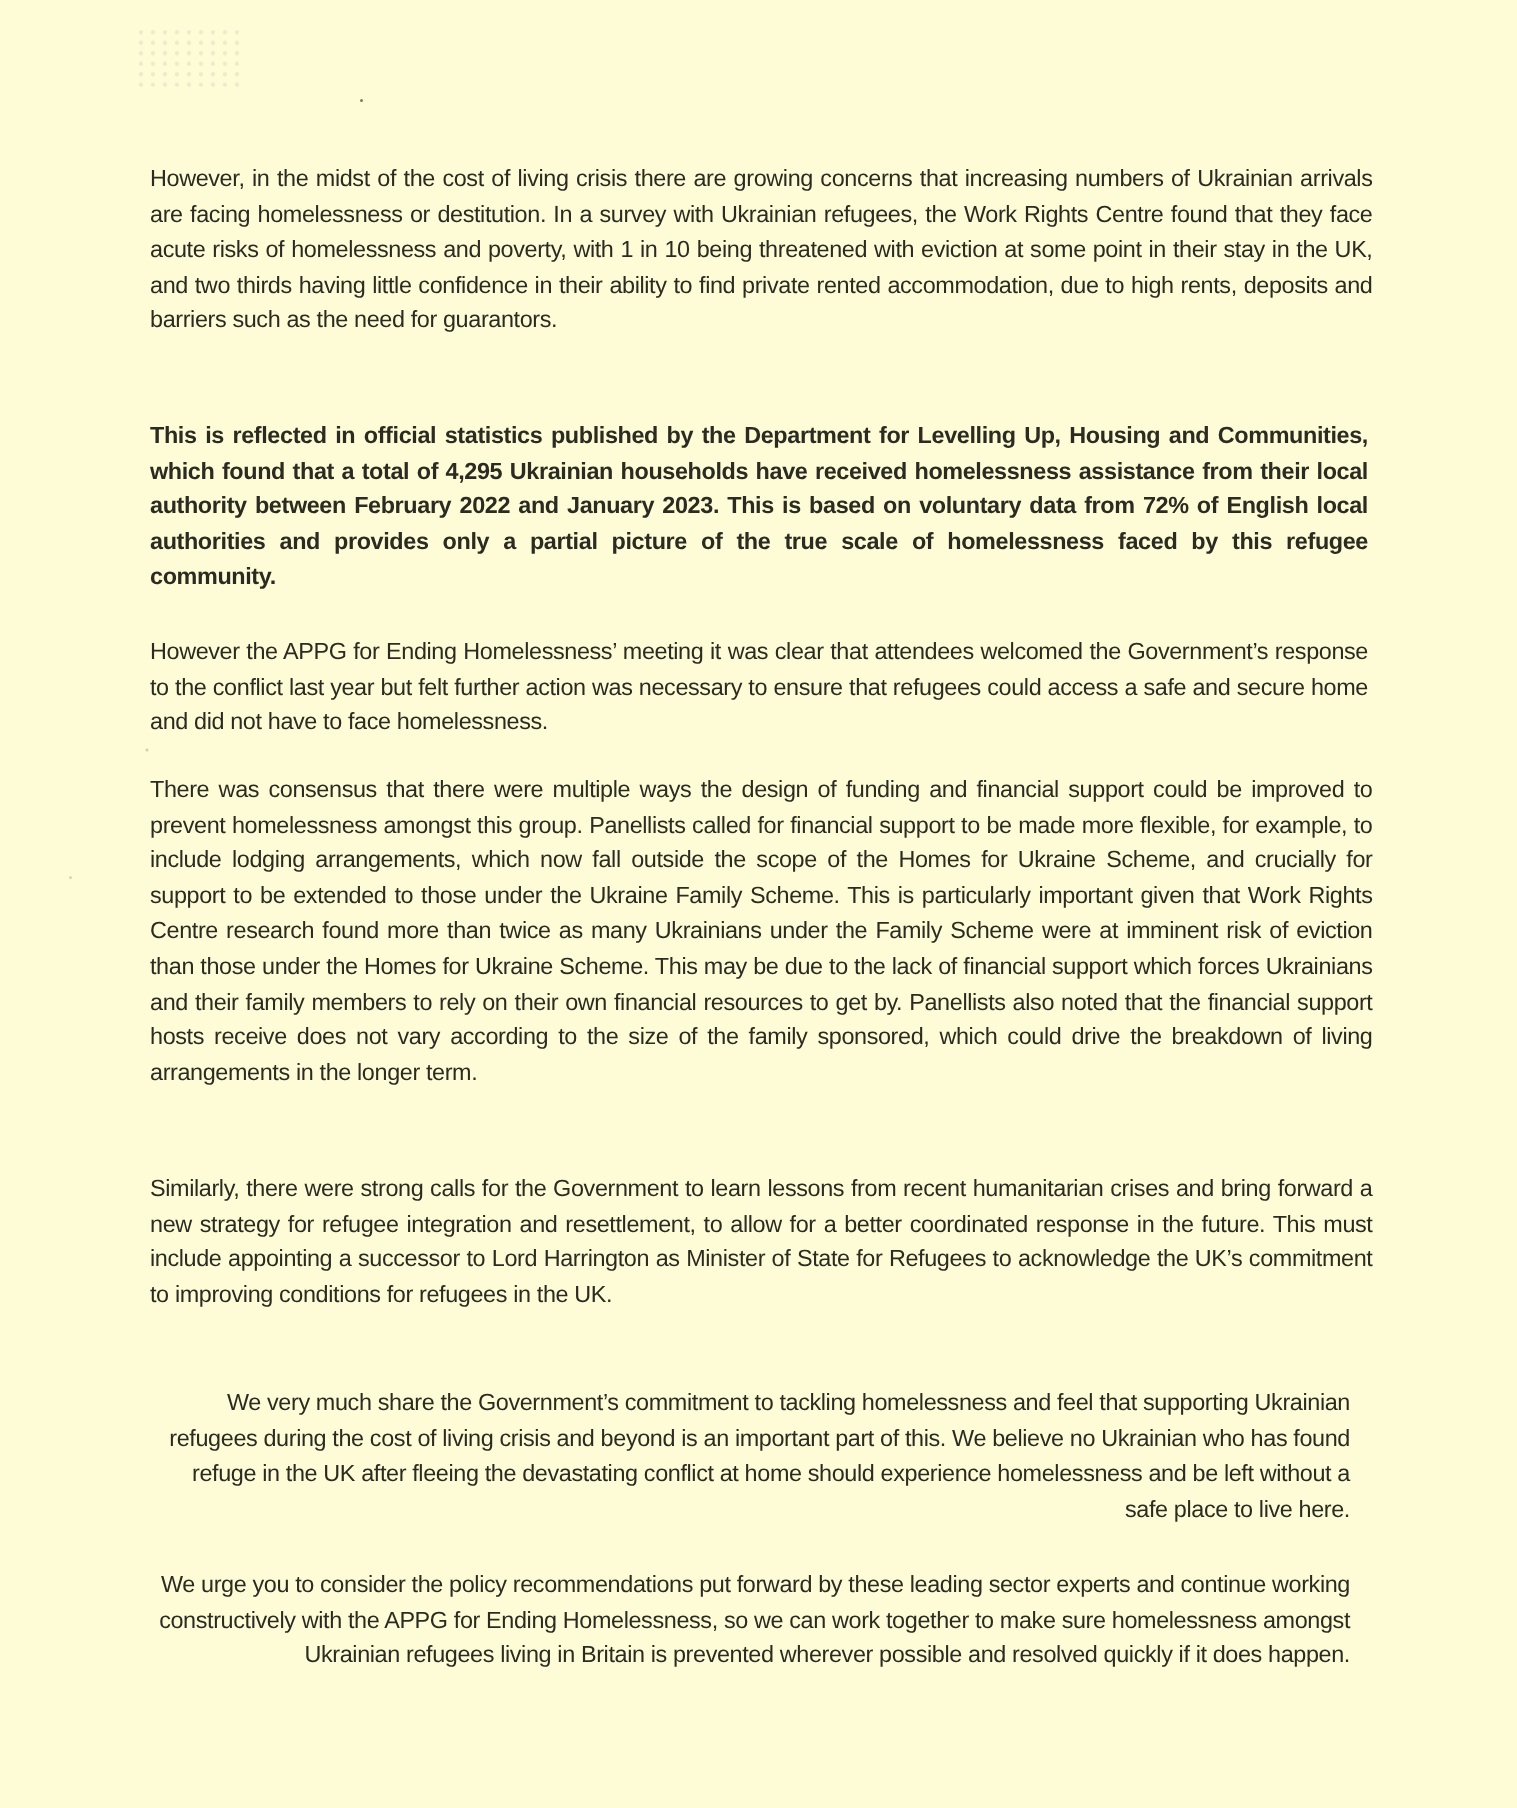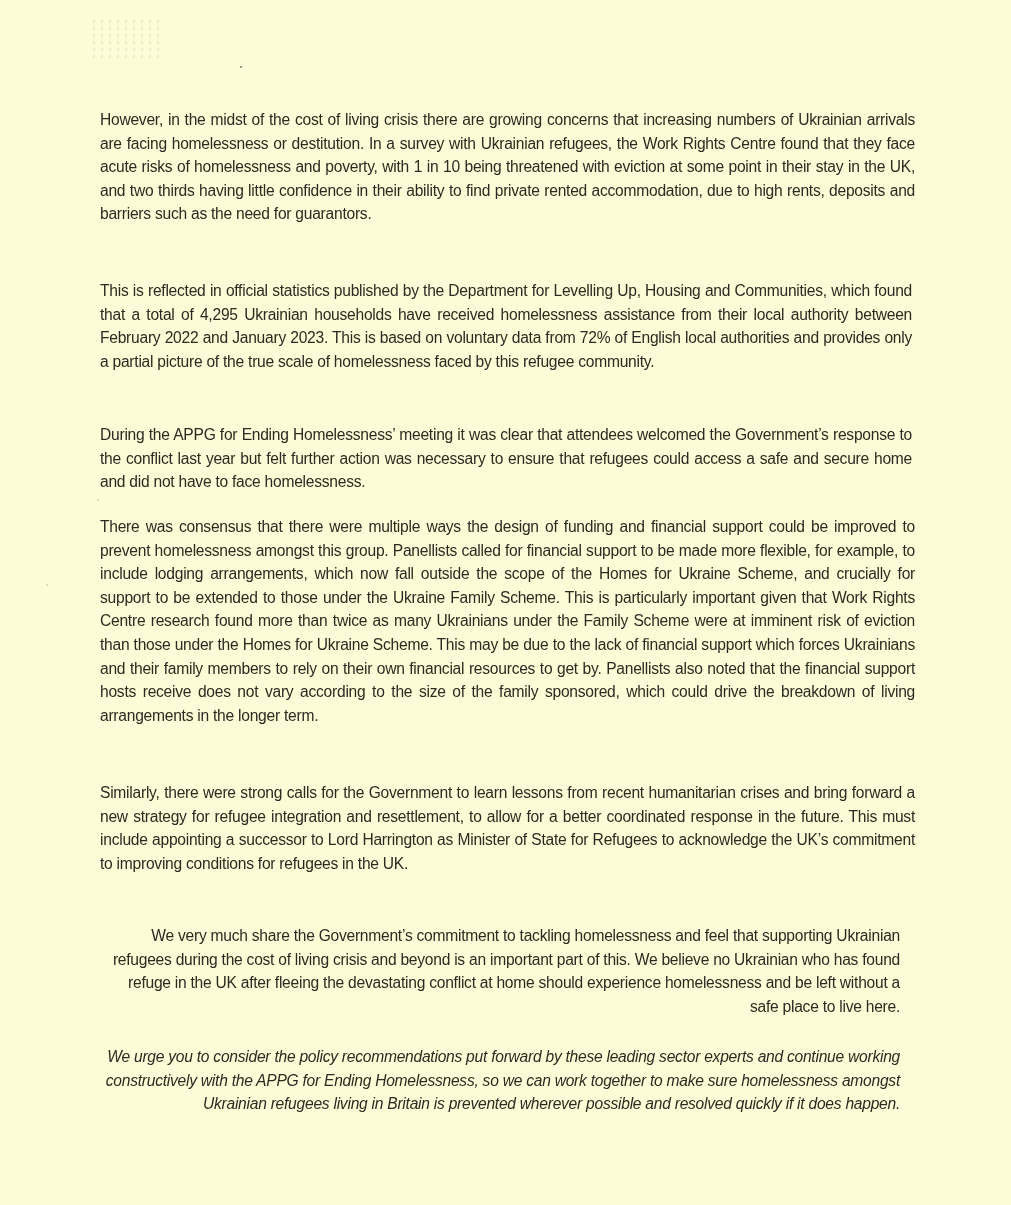--- a/index.html
+++ b/index.html
@@ -53,38 +53,38 @@
       letter-spacing: -0.25px;
       word-spacing: 0px;
     }
     .para.justify {
       text-align: justify;
     }
     .para.left {
       text-align: right;
     }
     .p1 { position: absolute; top: 0px; }
-    .p2 { position: absolute; top: 171px; }
+    .p2 { position: absolute; top: 171px; font-weight: bold; }
     .p3 { position: absolute; top: 315px; }
     .p4 { position: absolute; top: 407px; }
     .p5 { position: absolute; top: 673px; }
     .p6 { position: absolute; top: 816px; }
     .p7 { position: absolute; top: 937px; }
   </style>
 </head>
 <body>
 
 <div class="page">
   <div class="letterhead-mark"></div>
   <div class="speck" style="left:240px; top:48px;"></div>
   <div class="speck" style="left:97px; top:481px; opacity:0.35;"></div>
   <div class="speck" style="left:46px; top:566px; opacity:0.3;"></div>
 
   <div class="body-text">
     <p class="para justify p1" style="width:815px;">However, in the midst of the cost of living crisis there are growing concerns that increasing numbers of Ukrainian arrivals are facing homelessness or destitution. In a survey with Ukrainian refugees, the Work Rights Centre found that they face acute risks of homelessness and poverty, with 1 in 10 being threatened with eviction at some point in their stay in the UK, and two thirds having little confidence in their ability to find private rented accommodation, due to high rents, deposits and barriers such as the need for guarantors.</p>
     <p class="para justify p2" style="width:812px;">This is reflected in official statistics published by the Department for Levelling Up, Housing and Communities, which found that a total of 4,295 Ukrainian households have received homelessness assistance from their local authority between February 2022 and January 2023. This is based on voluntary data from 72% of English local authorities and provides only a partial picture of the true scale of homelessness faced by this refugee community.</p>
-    <p class="para justify p3" style="width:812px;">During the APPG for Ending Homelessness’ meeting it was clear that attendees welcomed the Government’s response to the conflict last year but felt further action was necessary to ensure that refugees could access a safe and secure home and did not have to face homelessness.</p>
+    <p class="para justify p3" style="width:812px;">However the APPG for Ending Homelessness’ meeting it was clear that attendees welcomed the Government’s response to the conflict last year but felt further action was necessary to ensure that refugees could access a safe and secure home and did not have to face homelessness.</p>
     <p class="para justify p4" style="width:815px;">There was consensus that there were multiple ways the design of funding and financial support could be improved to prevent homelessness amongst this group. Panellists called for financial support to be made more flexible, for example, to include lodging arrangements, which now fall outside the scope of the Homes for Ukraine Scheme, and crucially for support to be extended to those under the Ukraine Family Scheme. This is particularly important given that Work Rights Centre research found more than twice as many Ukrainians under the Family Scheme were at imminent risk of eviction than those under the Homes for Ukraine Scheme. This may be due to the lack of financial support which forces Ukrainians and their family members to rely on their own financial resources to get by. Panellists also noted that the financial support hosts receive does not vary according to the size of the family sponsored, which could drive the breakdown of living arrangements in the longer term.</p>
     <p class="para justify p5" style="width:815px;">Similarly, there were strong calls for the Government to learn lessons from recent humanitarian crises and bring forward a new strategy for refugee integration and resettlement, to allow for a better coordinated response in the future. This must include appointing a successor to Lord Harrington as Minister of State for Refugees to acknowledge the UK’s commitment to improving conditions for refugees in the UK.</p>
     <p class="para left p6" style="width:800px;">We very much share the Government’s commitment to tackling homelessness and feel that supporting Ukrainian refugees during the cost of living crisis and beyond is an important part of this. We believe no Ukrainian who has found refuge in the UK after fleeing the devastating conflict at home should experience homelessness and be left without a safe place to live here.</p>
-    <p class="para left p7" style="width:800px;font-style:italic;">We urge you to consider the policy recommendations put forward by these leading sector experts and continue working constructively with the APPG for Ending Homelessness, so we can work together to make sure homelessness amongst Ukrainian refugees living in Britain is prevented wherever possible and resolved quickly if it does happen.</p>
+    <p class="para left p7" style="width:800px;">We urge you to consider the policy recommendations put forward by these leading sector experts and continue working constructively with the APPG for Ending Homelessness, so we can work together to make sure homelessness amongst Ukrainian refugees living in Britain is prevented wherever possible and resolved quickly if it does happen.</p>
   </div>
 </div>
 
 </body></html>

